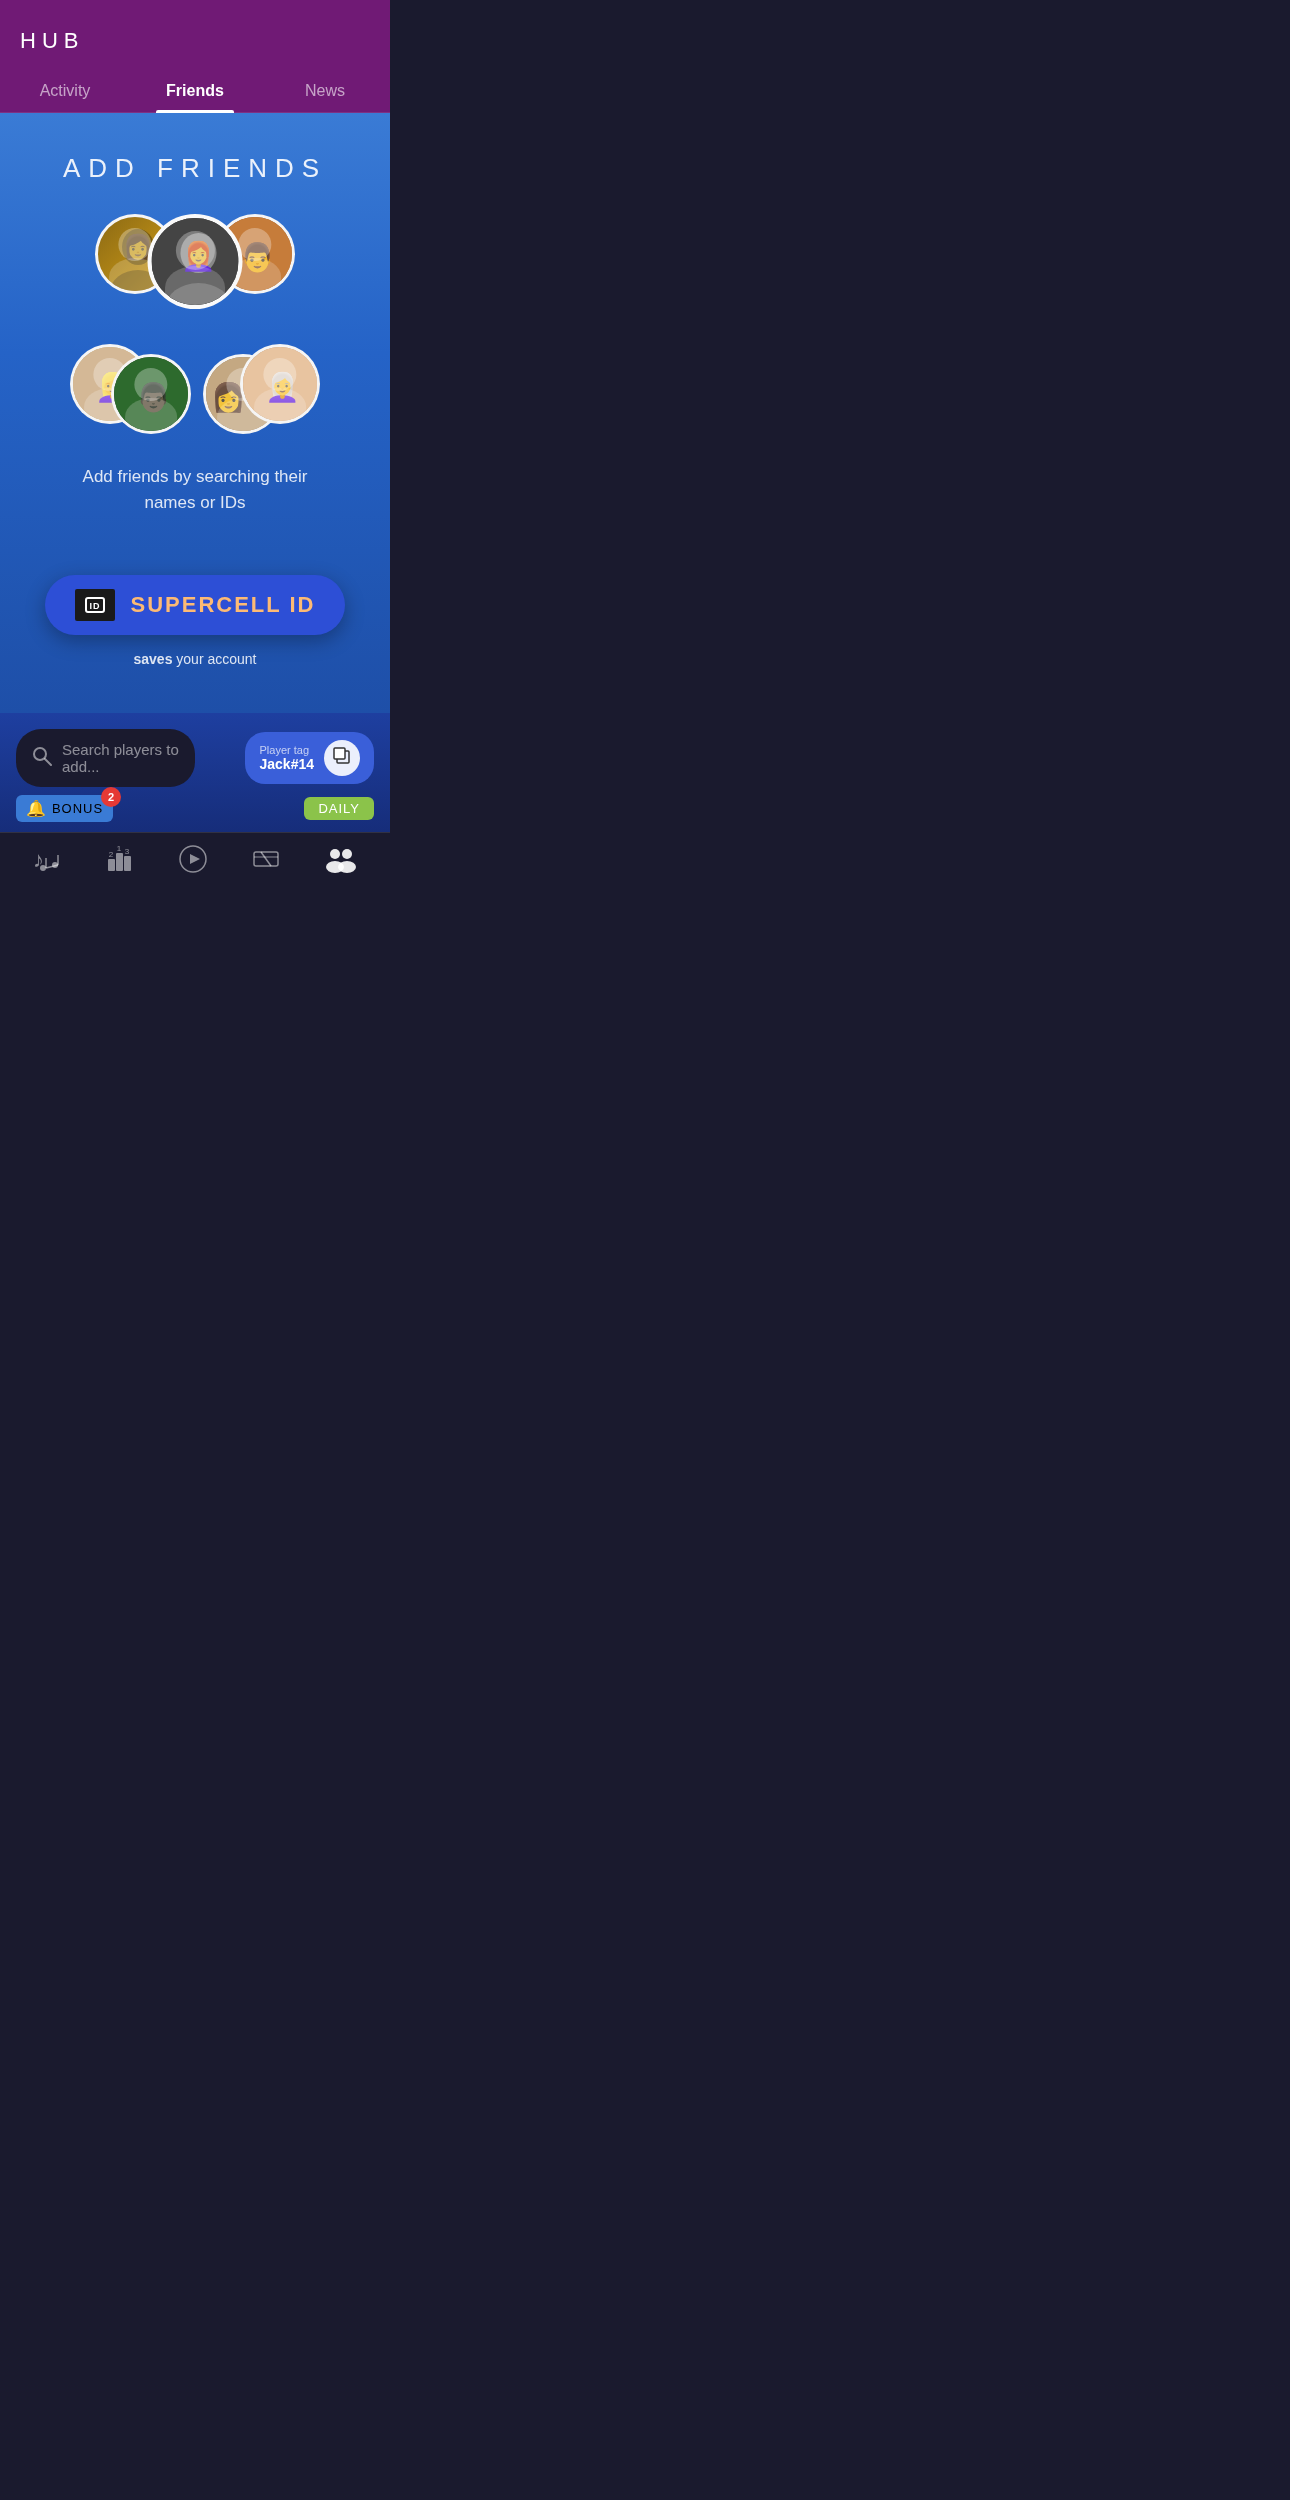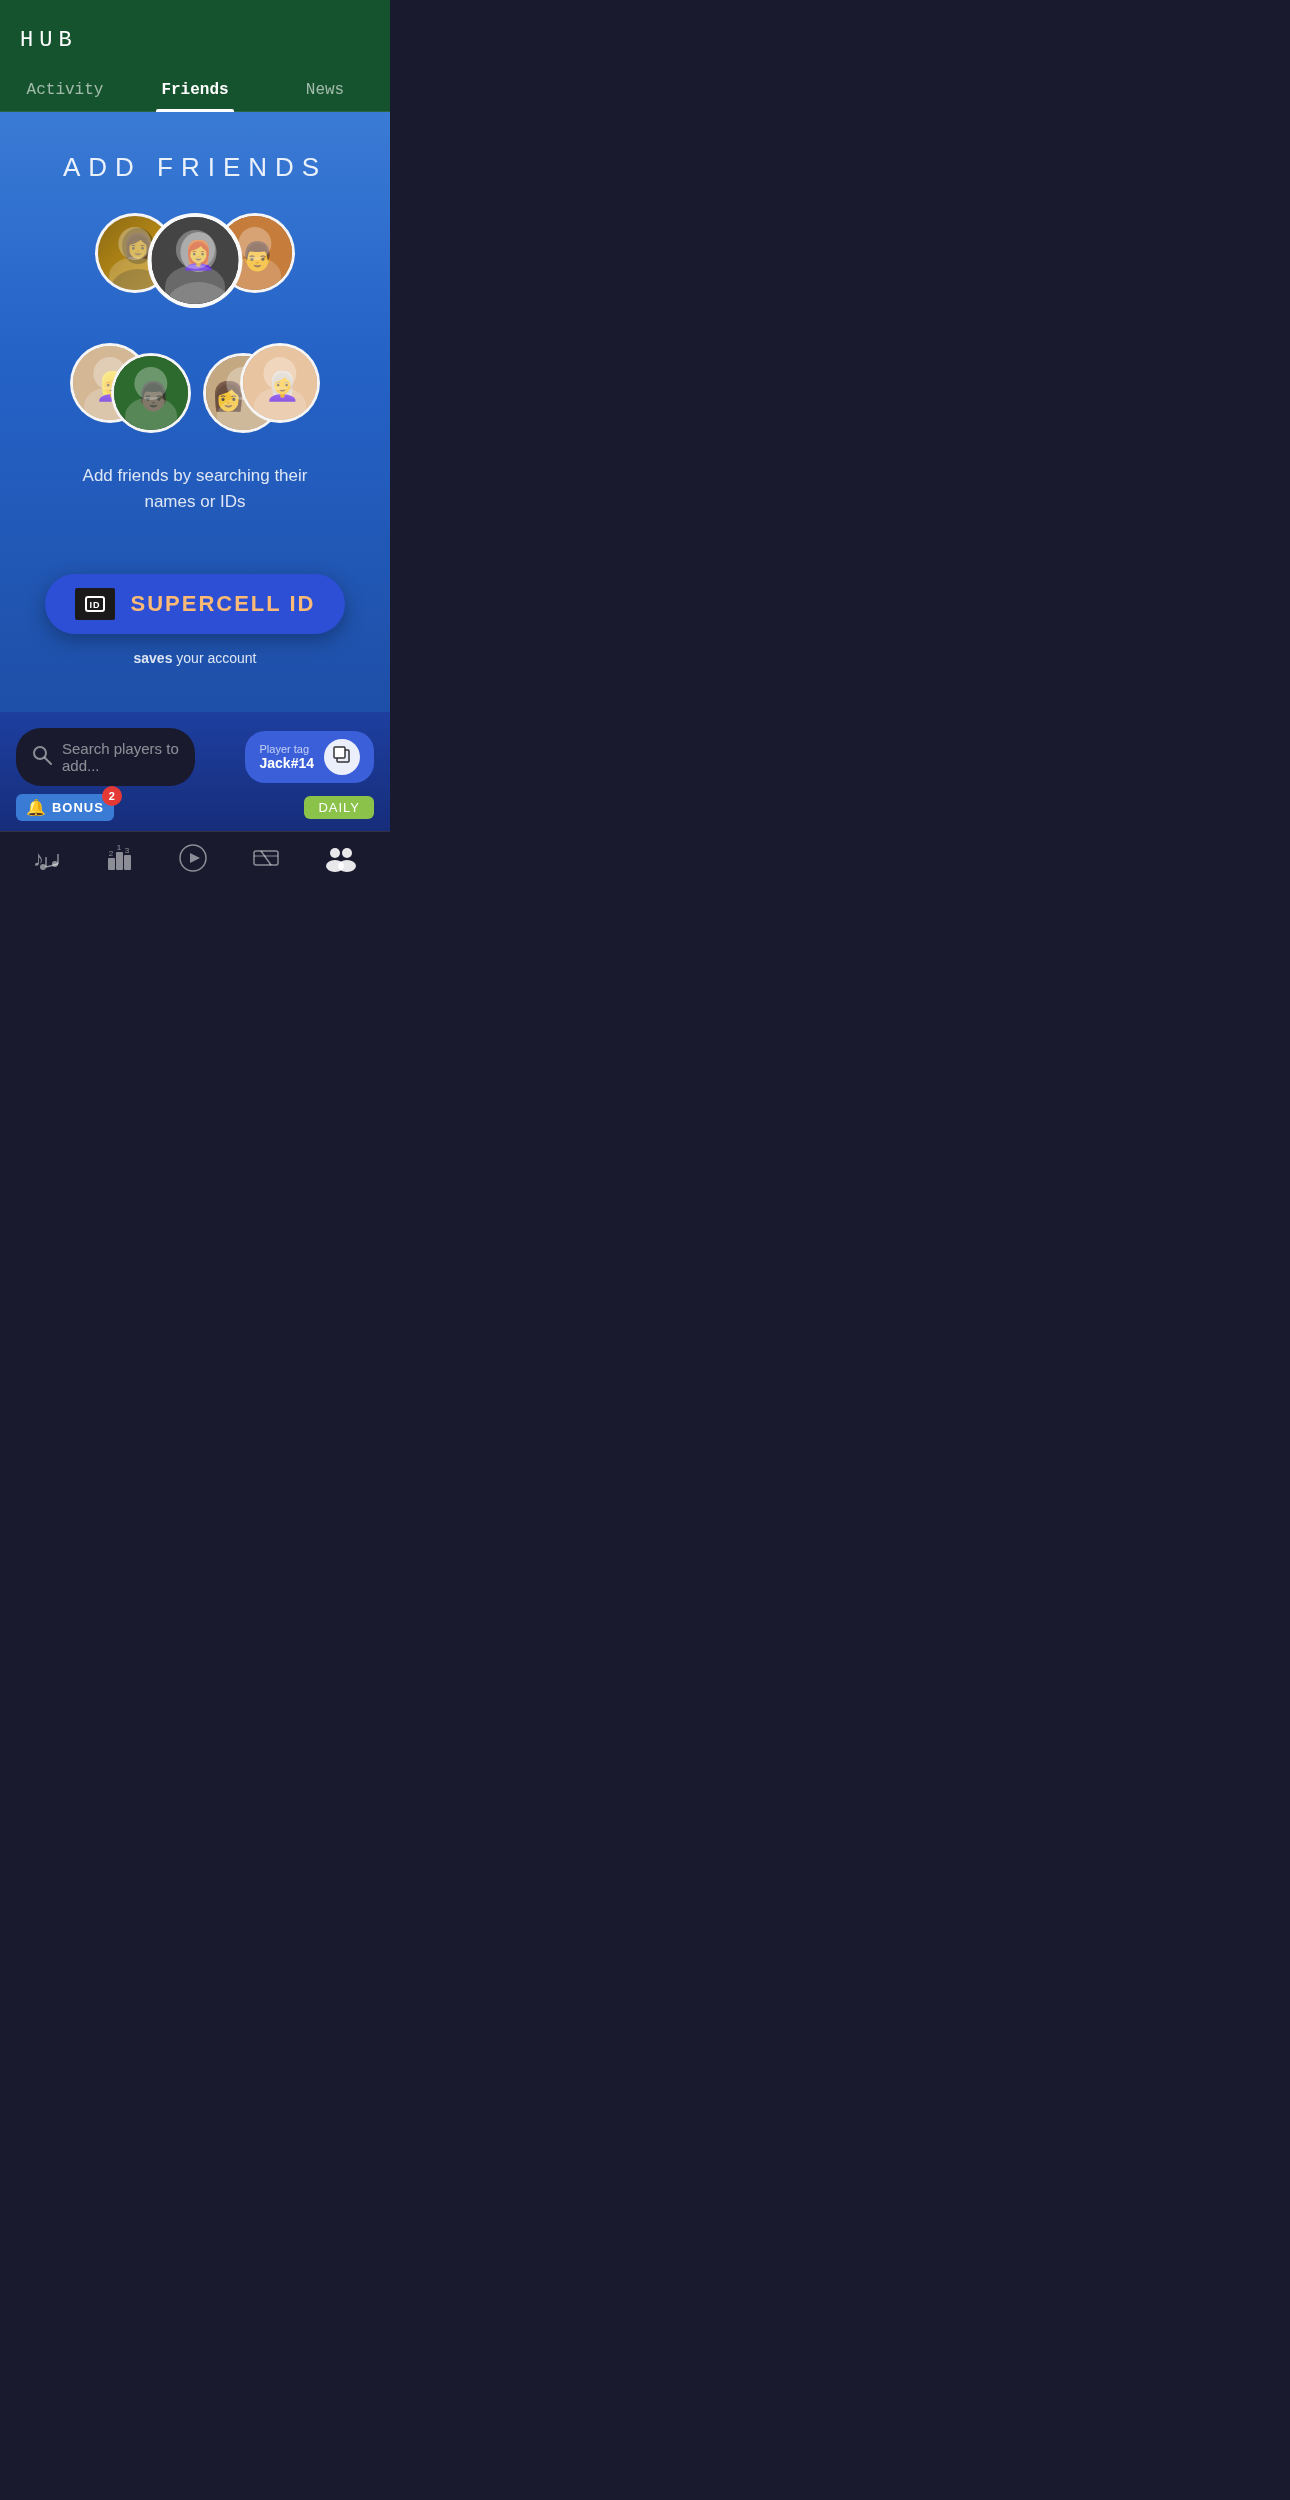--- a/index.html
+++ b/index.html
@@ -7,23 +7,22 @@
       width: 390px;
       min-height: 844px;
       font-family: -apple-system, BlinkMacSystemFont, 'Segoe UI', sans-serif;
       background: #1a1a2e;
       overflow-x: hidden;
       position: relative;
     }
 
     
     .header {
-      background: #14532d;
+      background: #701a75;
       padding: 18px 0 0 0;
-      font-family: Liberation Mono, monospace;
     }
     .hub-title {
       color: #ffffff;
       font-size: 22px;
       font-weight: 300;
       letter-spacing: 6px;
       padding: 10px 20px 16px 20px;
     }
     .nav-tabs {
       display: flex;
@@ -261,23 +260,23 @@
     .bonus-badge {
       background: #3a7bd5;
       border-radius: 6px;
       padding: 4px 10px;
       display: flex;
       align-items: center;
       gap: 6px;
       position: relative;
     }
     .bonus-text {
-      color: #ffffff;
+      color: #000000;
       font-size: 13px;
-      font-weight: 700;
+      font-weight: 400;
       letter-spacing: 1px;
     }
     .bonus-notification {
       position: absolute;
       top: -8px;
       right: -8px;
       background: #e53935;
       color: white;
       border-radius: 50%;
       width: 20px;

